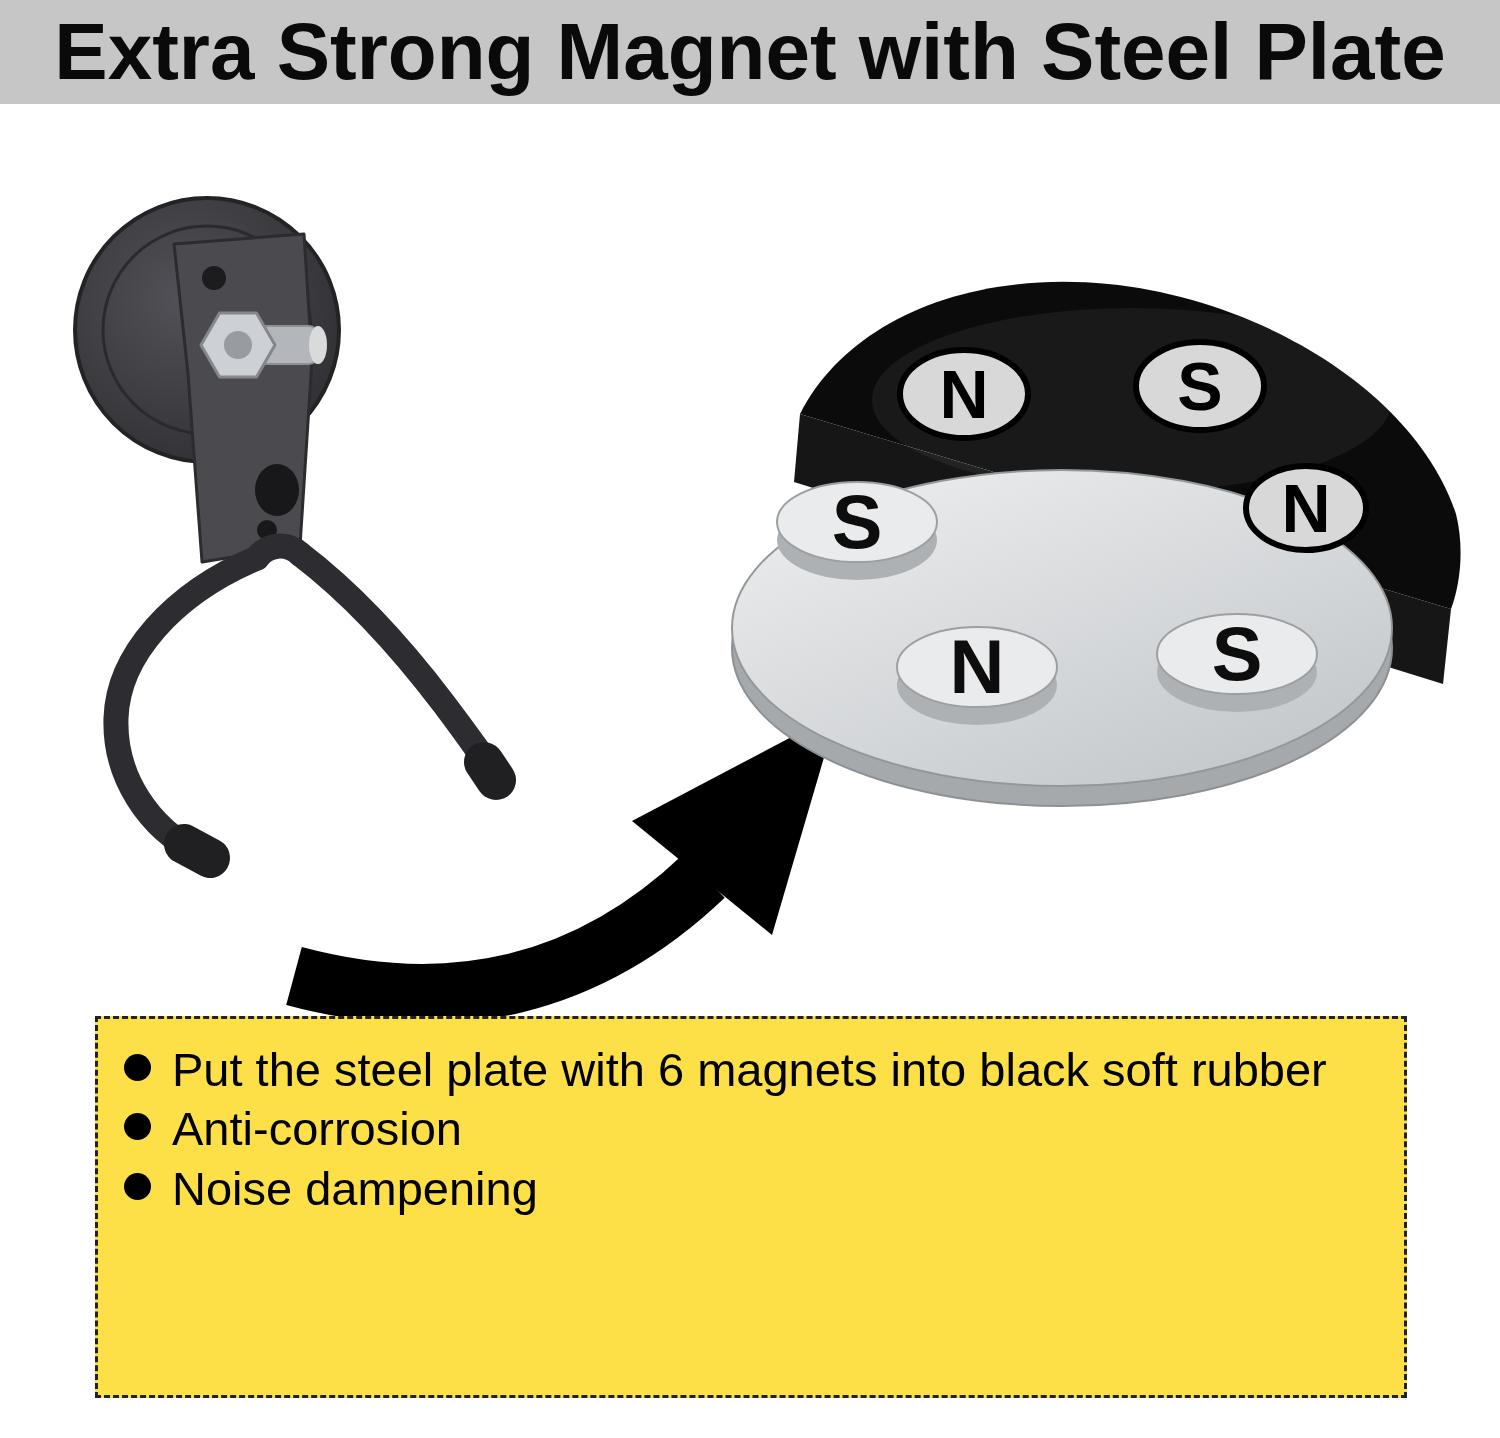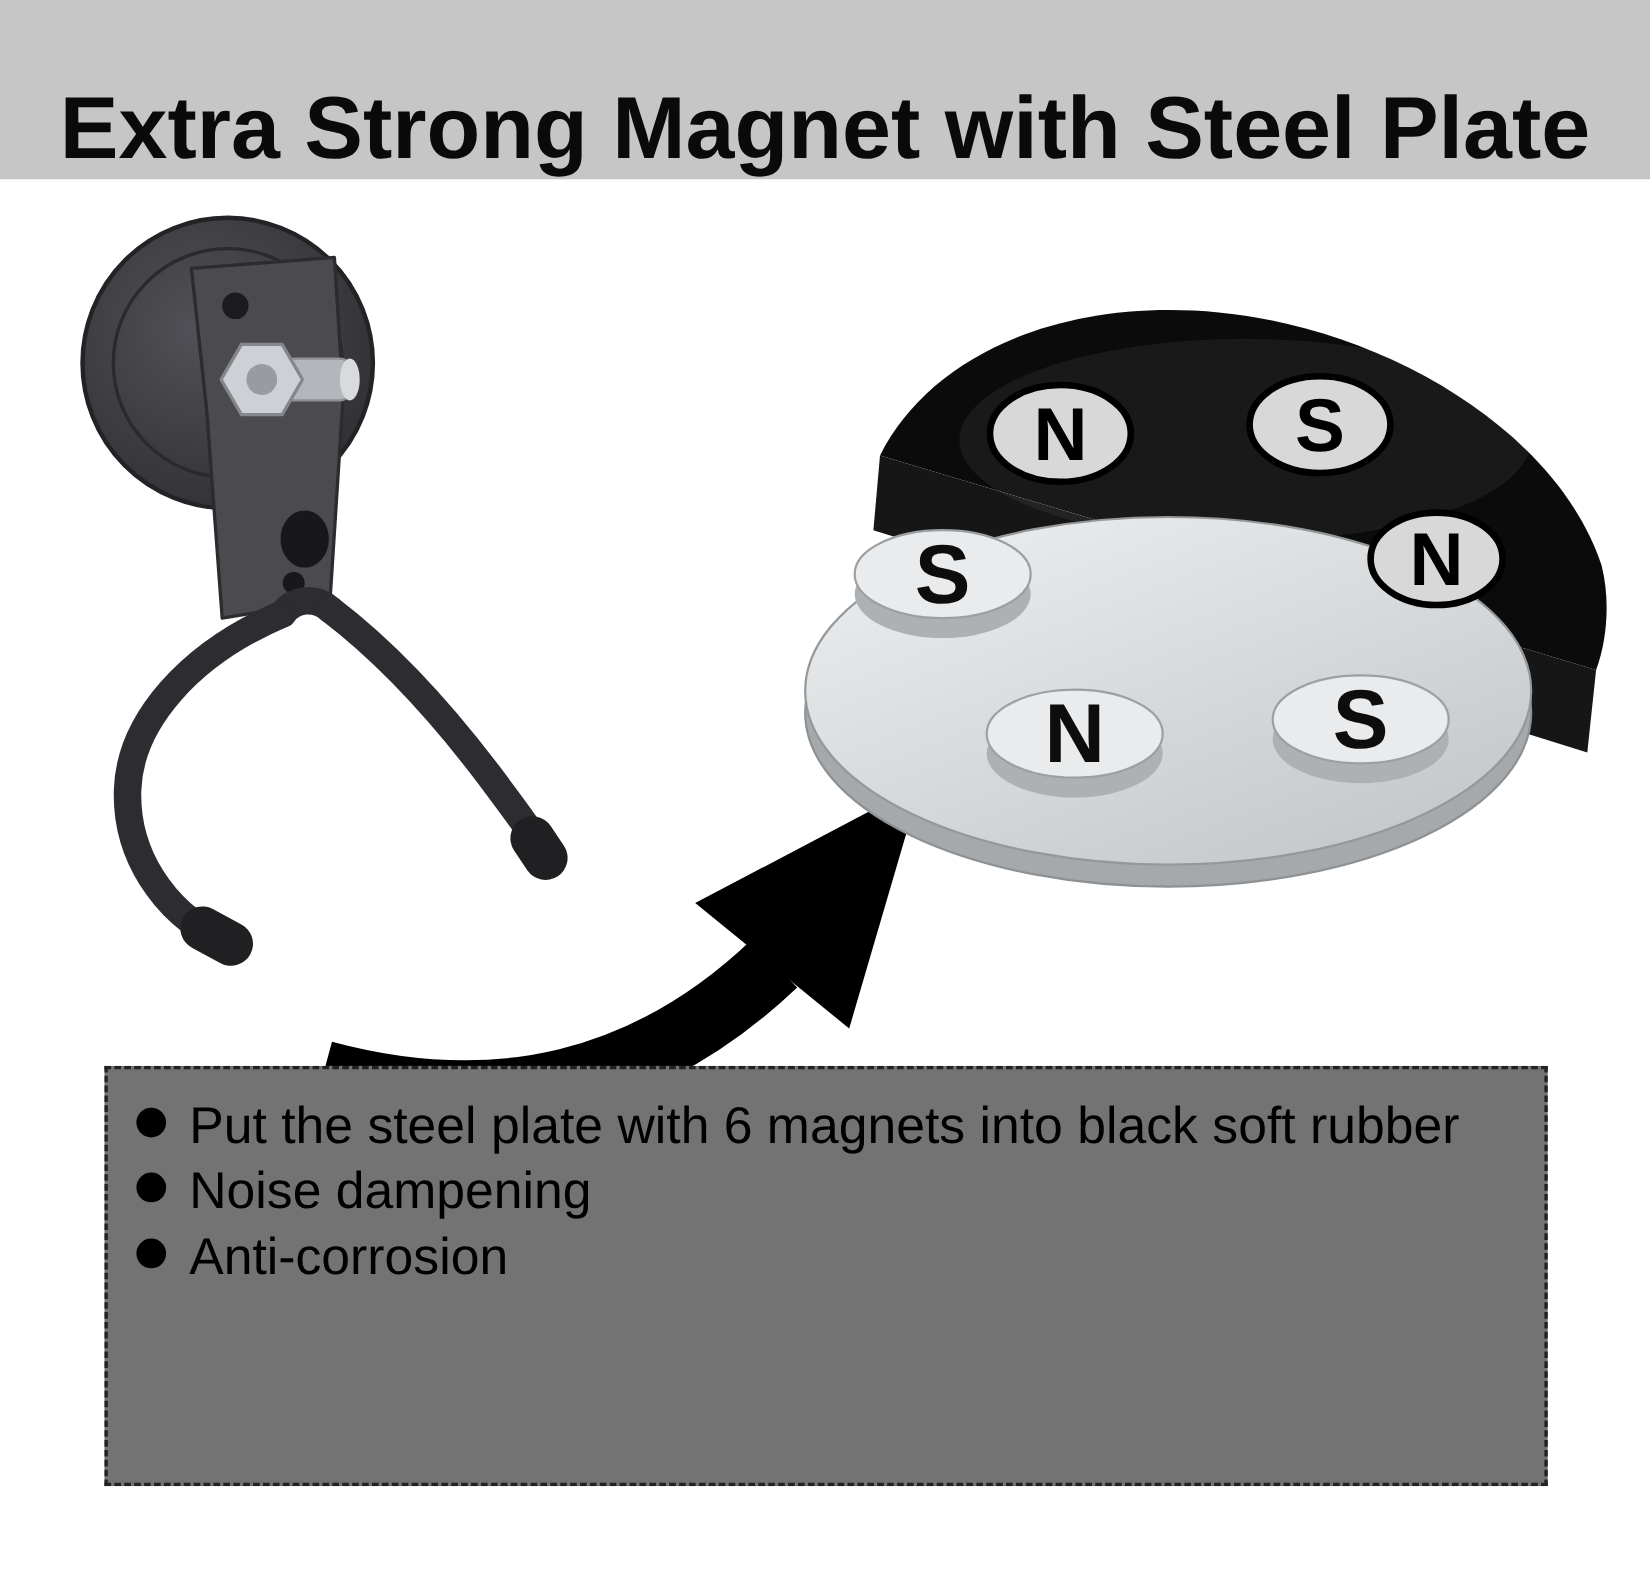--- a/index.html
+++ b/index.html
@@ -2,37 +2,37 @@
 <html><head>
 <meta charset="utf-8">
 <style>
   html,body { margin:0; padding:0; background:#ffffff; }
   .page {
     position:relative; width:1500px; height:1438px; background:#ffffff;
     overflow:hidden; font-family:"Liberation Sans", sans-serif;
   }
   
   .banner {
-    position:absolute; left:0; top:0; width:1500px; height:163px;
-    background:#c6c6c6; display:flex; align-items:flex-end; justify-content:center;
+    position:absolute; left:0; top:0; width:1500px; height:104px;
+    background:#c6c6c6; display:flex; align-items:center; justify-content:center;
   }
   .banner h1 {
     margin:0; font-size:80px; font-weight:bold; color:#0a0a0a;
     white-space:nowrap; letter-spacing:0px;
   }
   
   .hook-art    { position:absolute; left:52px;  top:178px; width:480px; height:720px; }
   .arrow-art   { position:absolute; left:272px; top:688px; width:580px; height:340px; }
   .diagram-art { position:absolute; left:732px; top:282px; width:748px; height:560px; }
   svg { display:block; overflow:visible; }
   svg text { font-family:"Liberation Sans", sans-serif; }
   
   .features-box {
-    position:absolute; left:95px; top:969px; width:1312px; height:382px;
-    border:3px dashed #222; background:#737373; box-sizing:border-box;
+    position:absolute; left:95px; top:1016px; width:1312px; height:382px;
+    border:3px dashed #222; background:#fde047; box-sizing:border-box;
   }
   .features-box ul { margin:0; padding:22px 28px 18px 18px; list-style:none; }
   .features-box li {
     position:relative; padding-left:56px; font-size:47px; line-height:1.22;
     color:#000; margin-bottom:2px;
   }
   .bullet {
     position:absolute; left:8px; top:13px; width:27px; height:27px;
     border-radius:50%; background:#000;
   }
@@ -132,22 +132,22 @@
   </div>
 
   <div class="features-box">
     <ul>
       <li>
         <span class="bullet"></span>
         <div>Put the steel plate with 6 magnets into black soft rubber</div>
       </li>
       <li>
         <span class="bullet"></span>
-        <div>Noise dampening</div>
+        <div>Anti-corrosion</div>
       </li>
       <li>
         <span class="bullet"></span>
-        <div>Anti-corrosion</div>
+        <div>Noise dampening</div>
       </li>
     </ul>
   </div>
 
 </div>
 
 </body></html>

